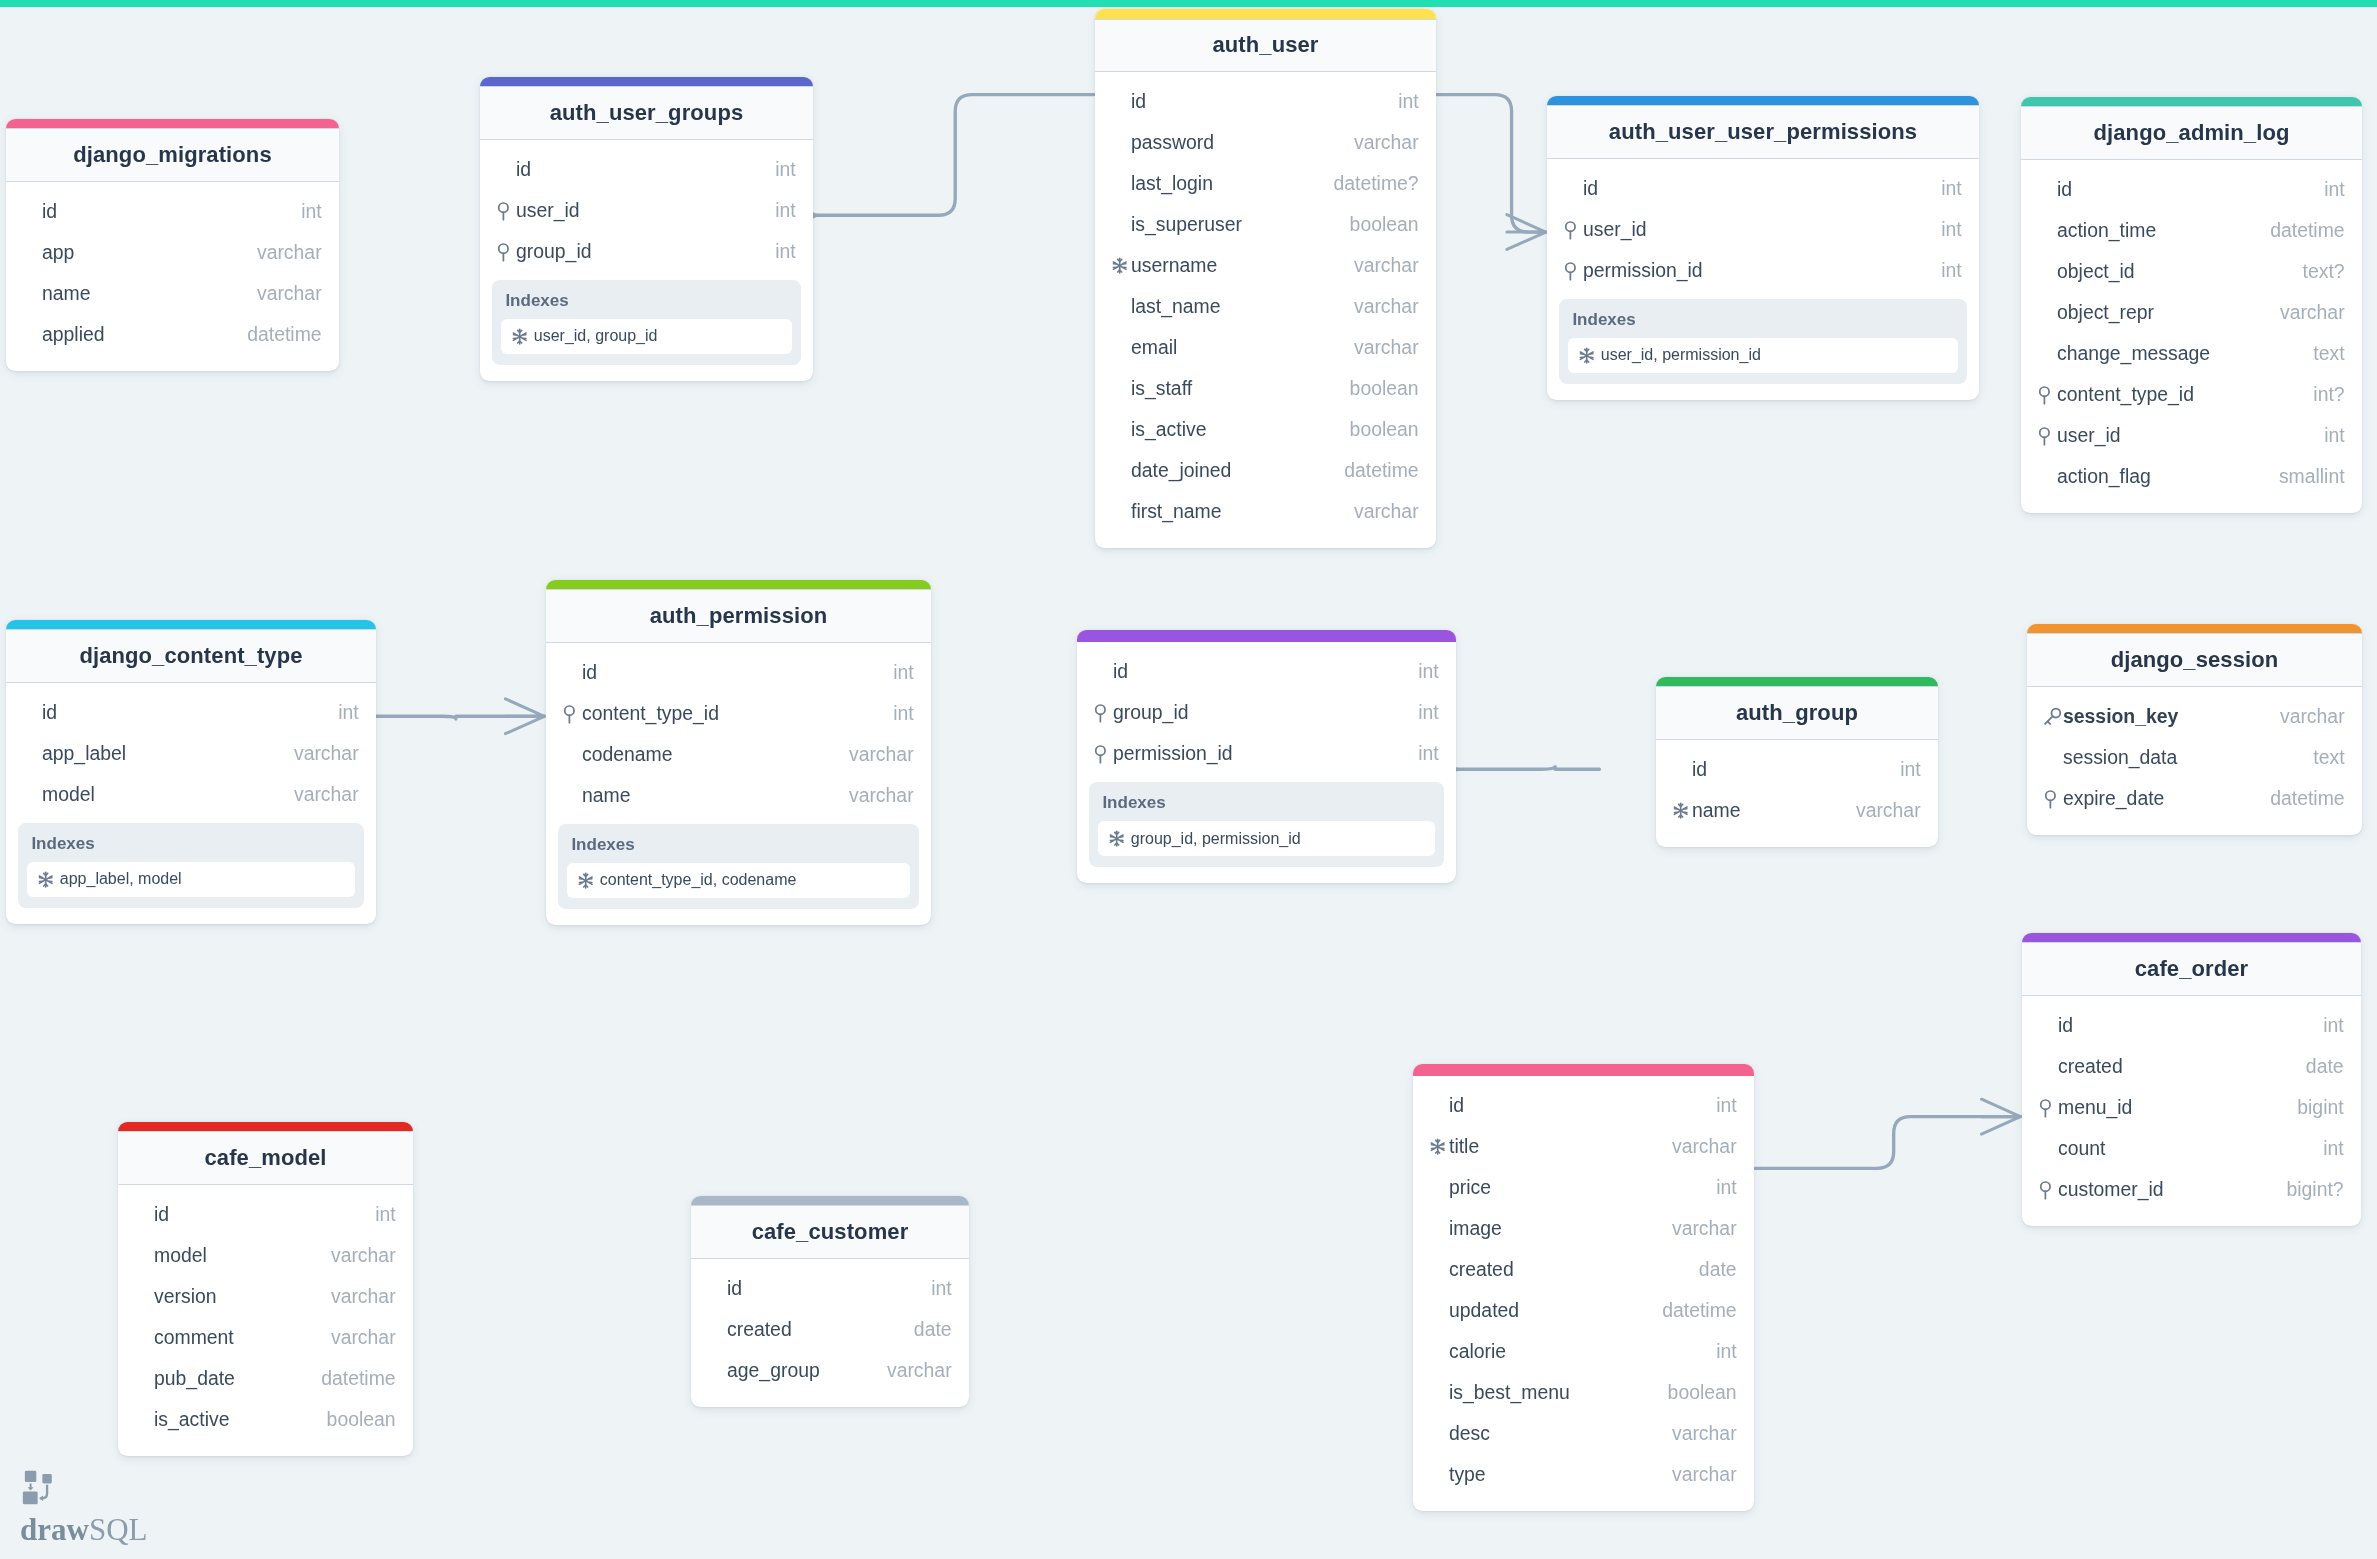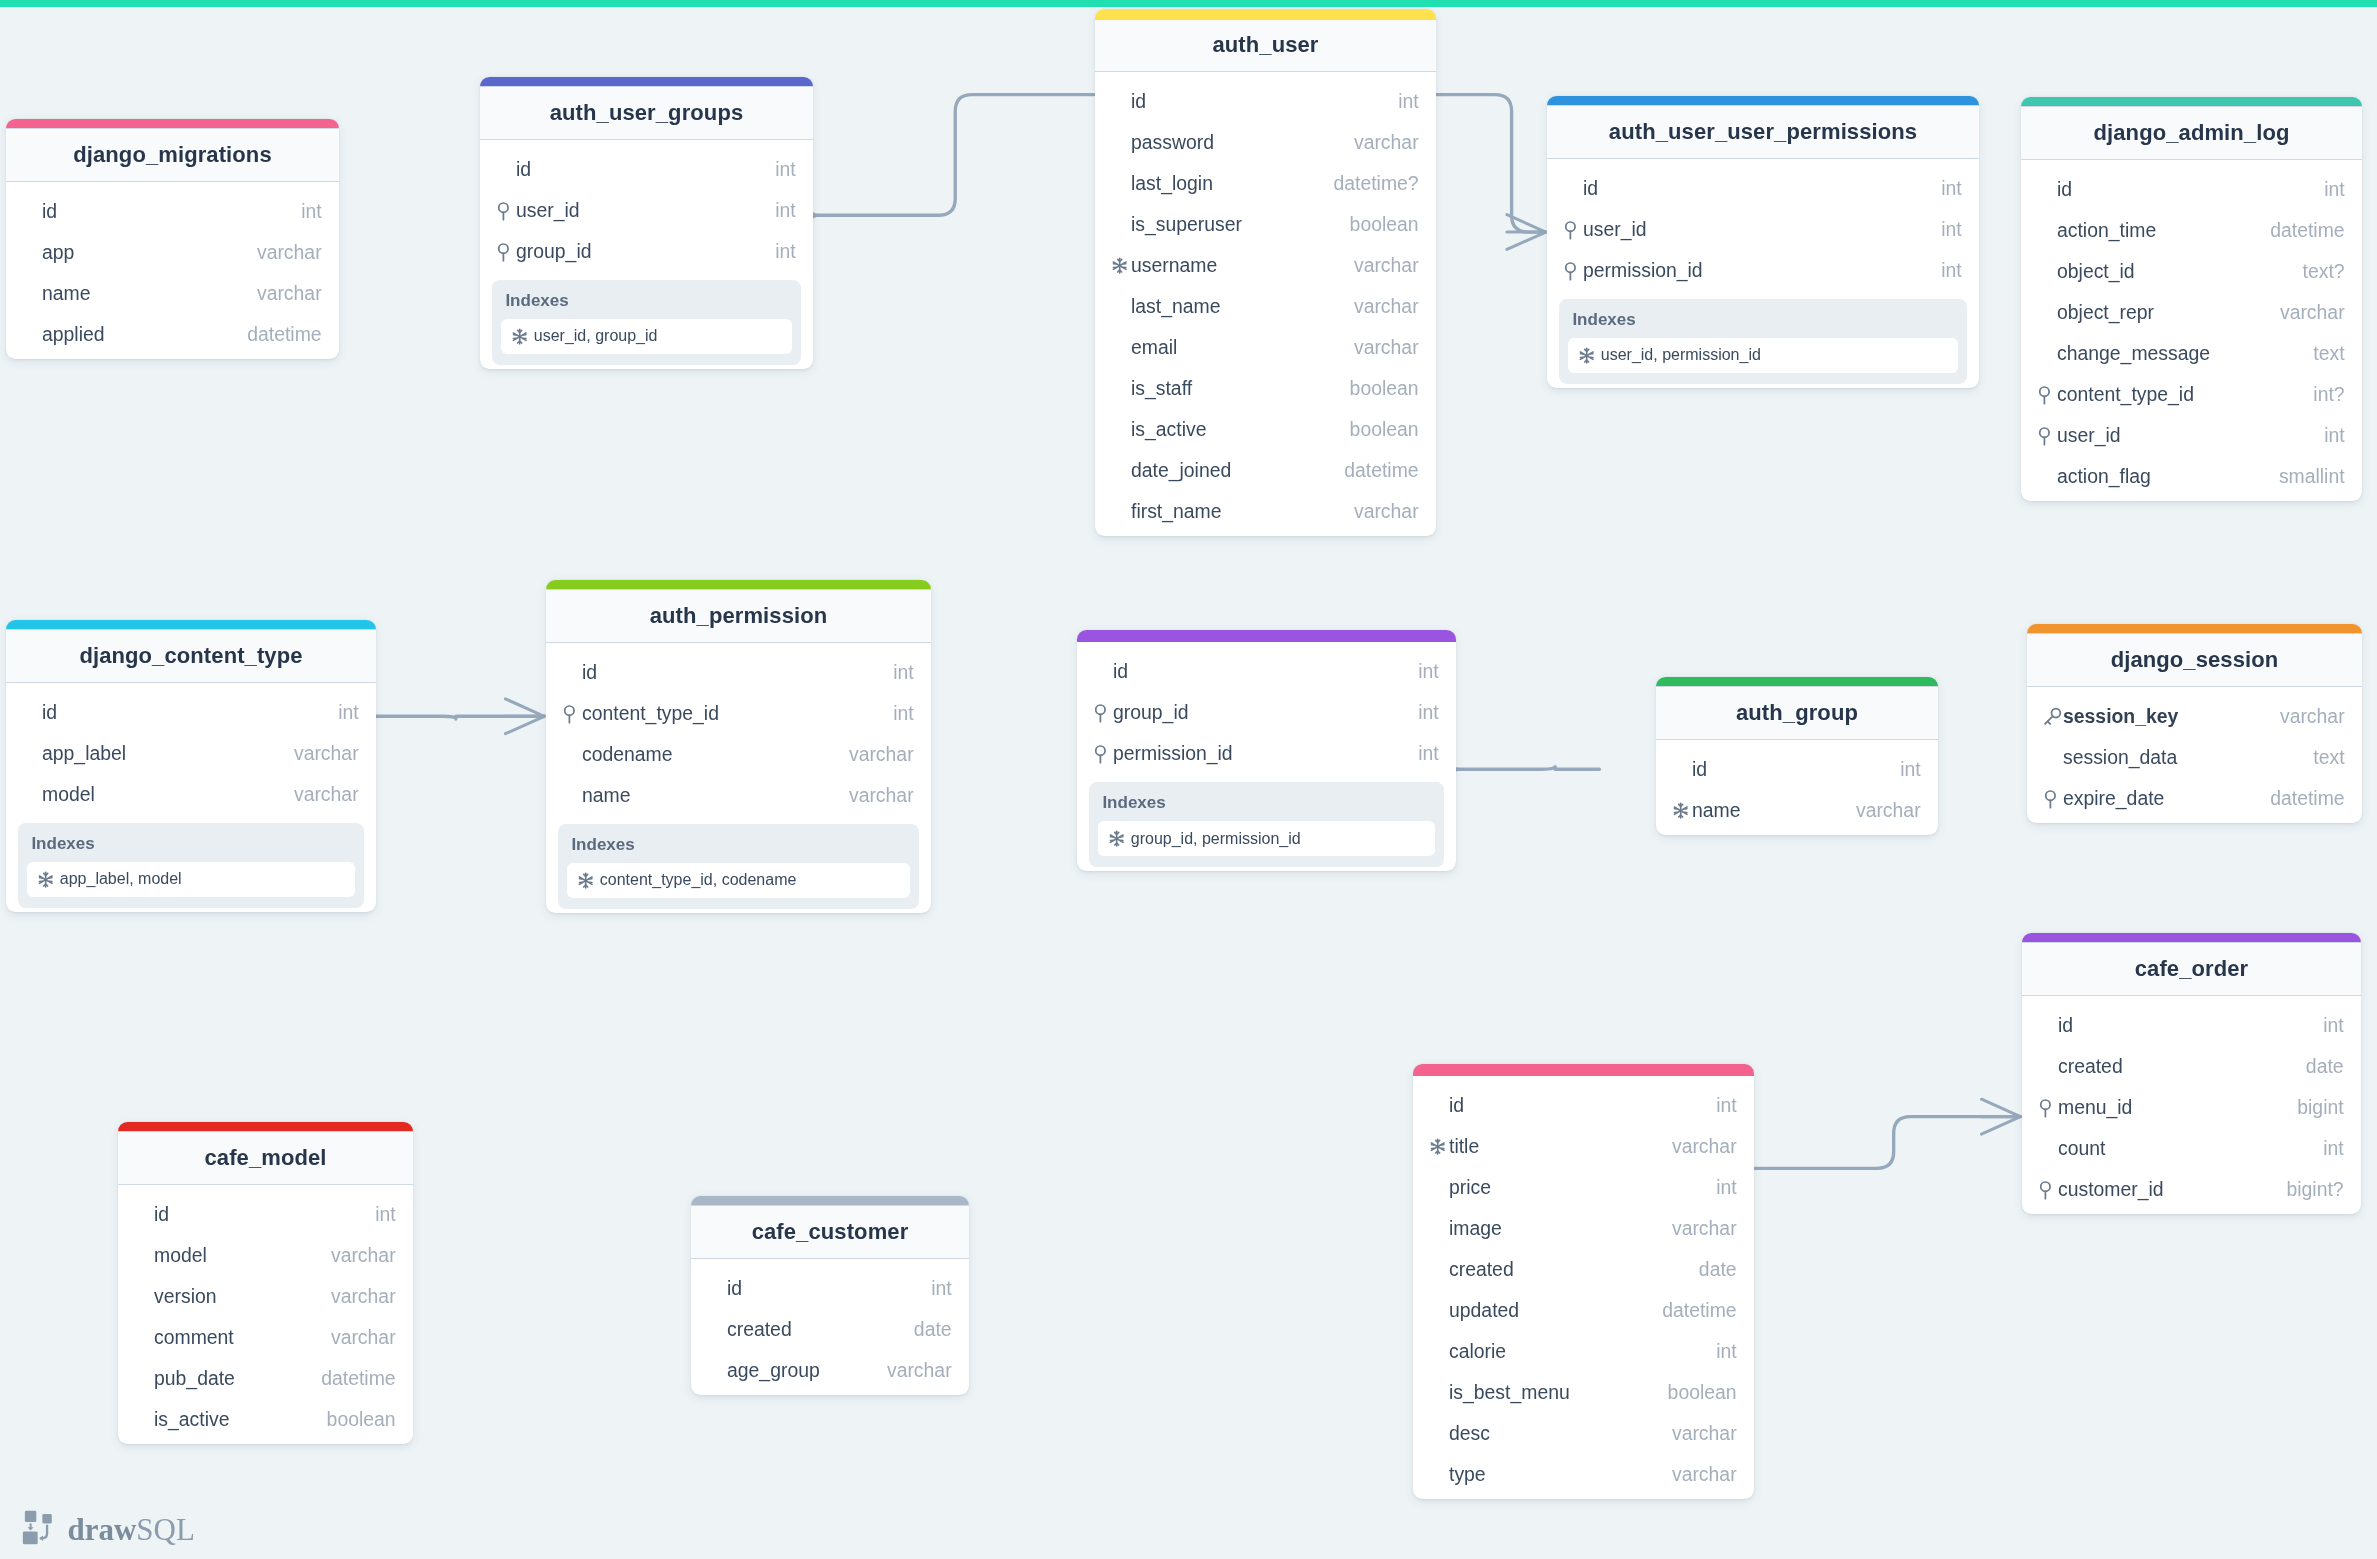--- a/index.html
+++ b/index.html
@@ -51,21 +51,21 @@
     stroke-linecap: round;
   }
 
   
   .tbl {
     position: absolute;
     z-index: 5;
     background: #ffffff;
     border-radius: 9.4px;
     box-shadow: 0 2.7px 9.4px rgba(36,62,92,0.10), 0 0.7px 2px rgba(36,62,92,0.08);
-    padding-bottom: 4px;
+    padding-bottom: 16px;
     box-sizing: border-box;
   }
   .tbl-accent {
     height: 12px;
     border-radius: 9.4px 9.4px 0 0;
   }
   .tbl-title {
     background: #f8fafc;
     border: 0.7px solid #cfd9e4;
     border-left: none;
@@ -141,22 +141,23 @@
   }
   .idx-item .col-ico { width: 23px; min-width: 23px; }
 
   
   #logo {
     position: absolute;
     left: 20px;
     bottom: 14.8px;
     z-index: 40;
     display: flex;
-    align-items: flex-end;
+    align-items: flex-start;
     gap: 9.4px;
+    flex-direction: column;
   }
   #logo .mark { display:block; }
   #logo .word {
     font-family: "Liberation Serif", serif;
     font-size: 31px;
     color: #8b9cad;
     letter-spacing: 0px;
     line-height: 1;
   }
   #logo .word b { color: #7b8c9d; font-weight: 700; }

